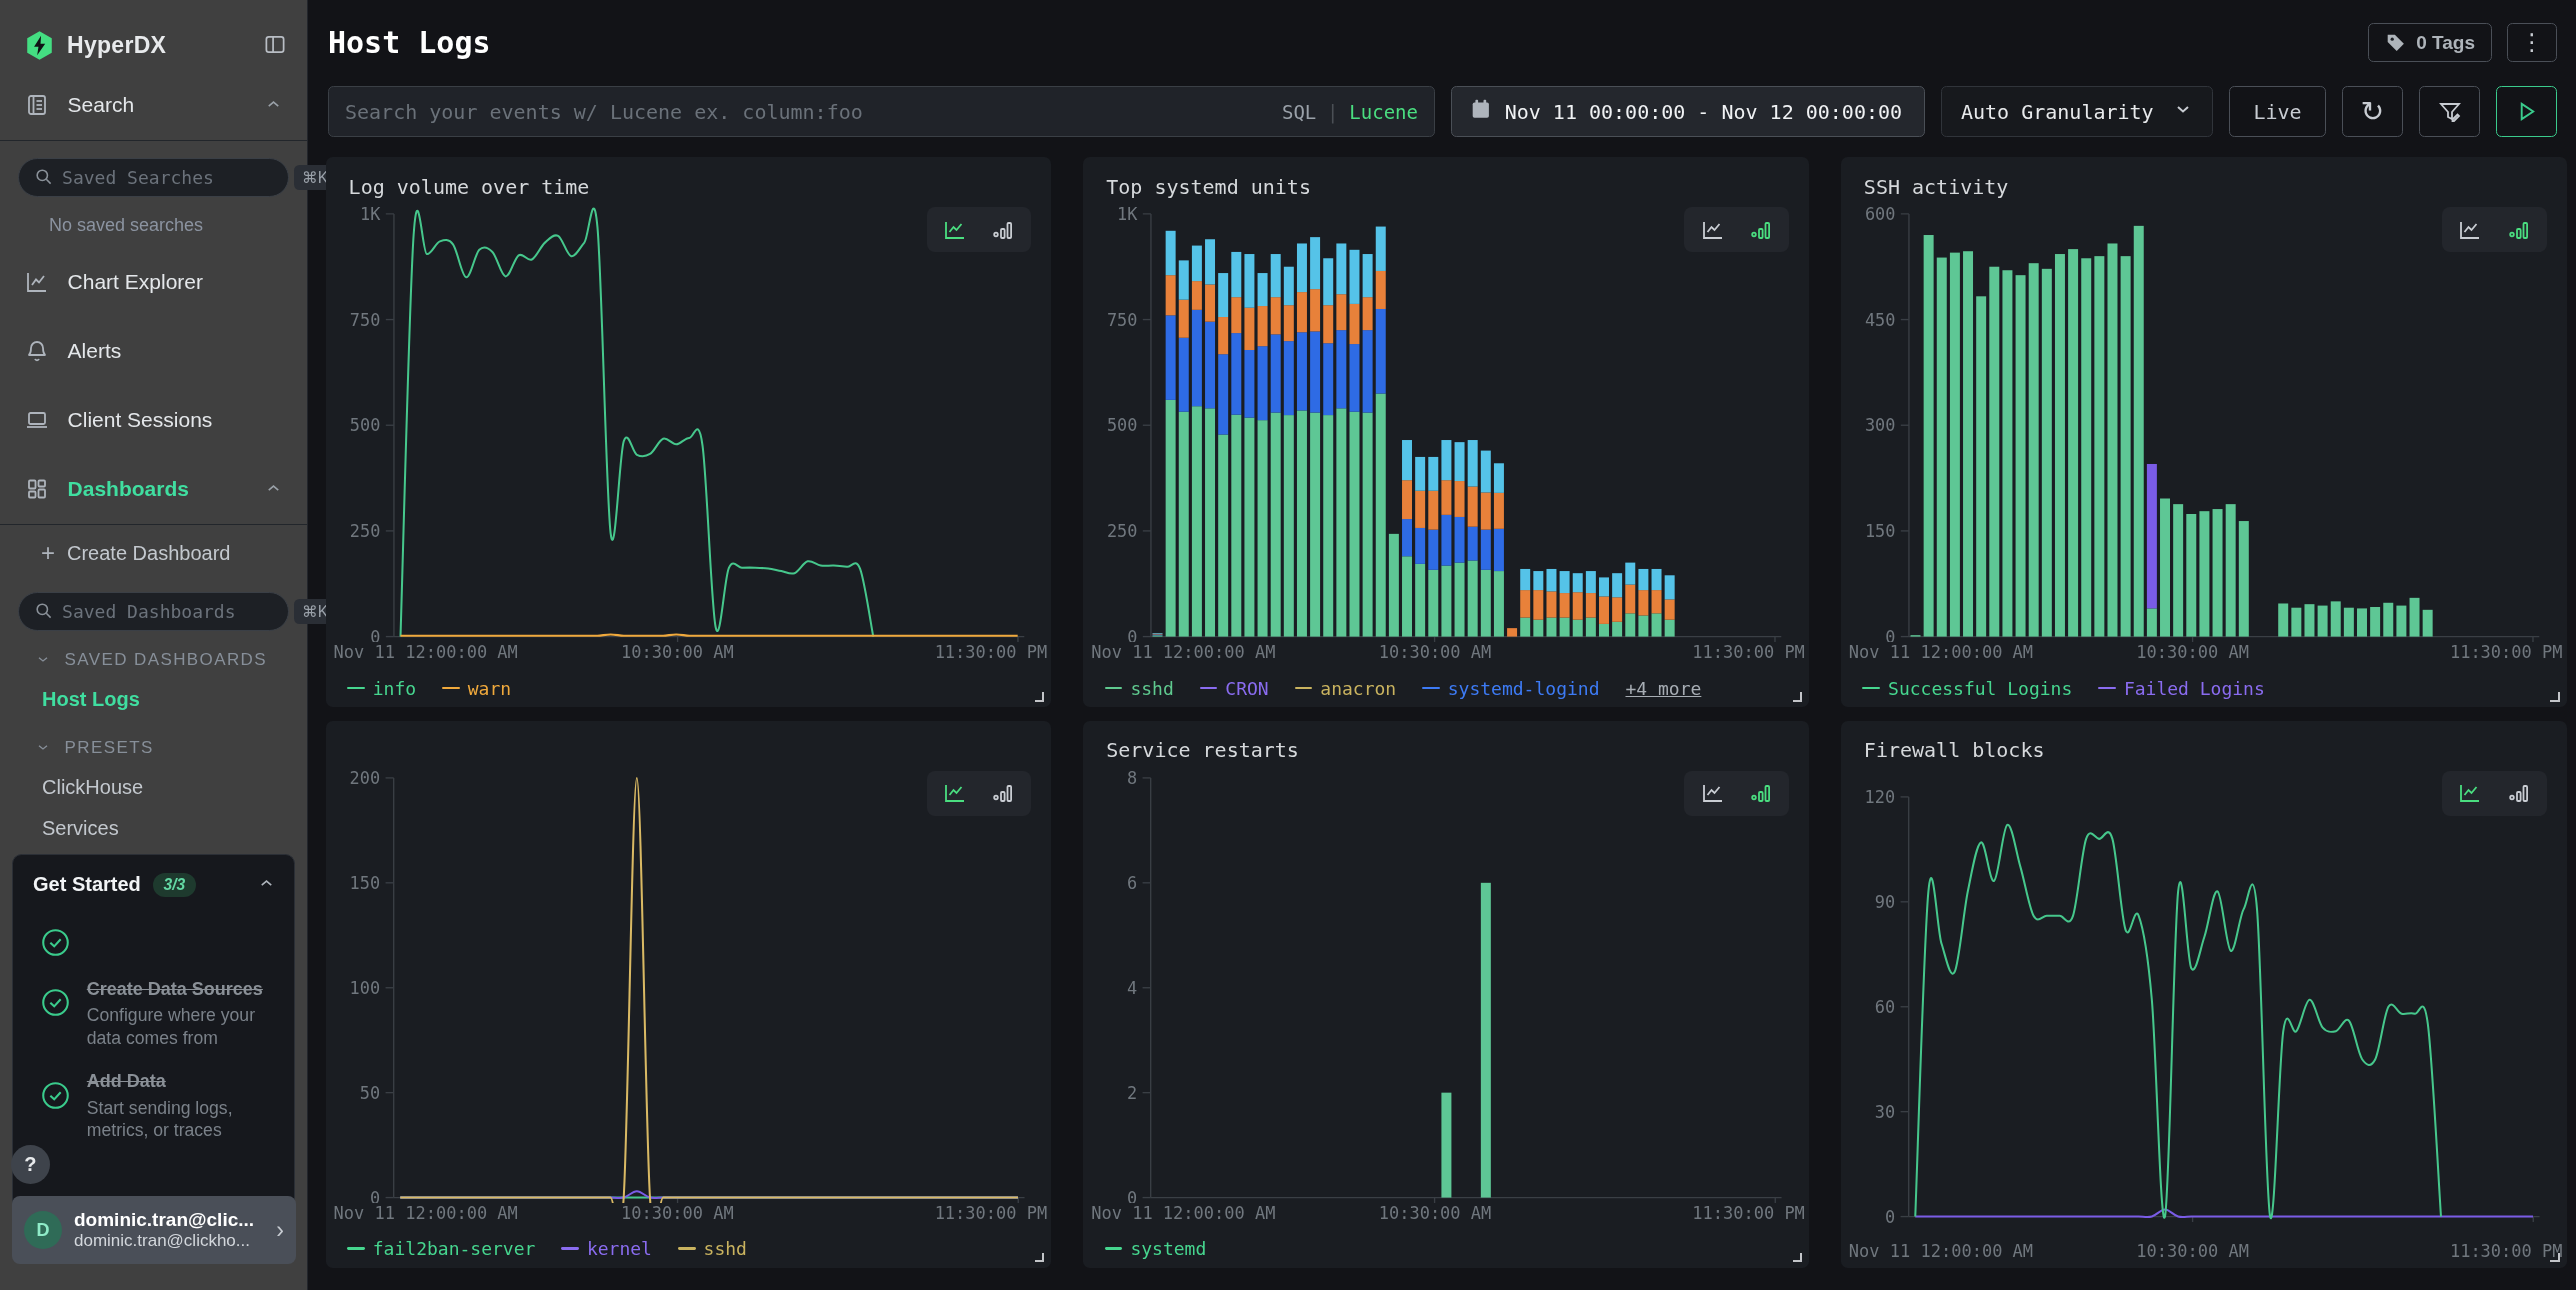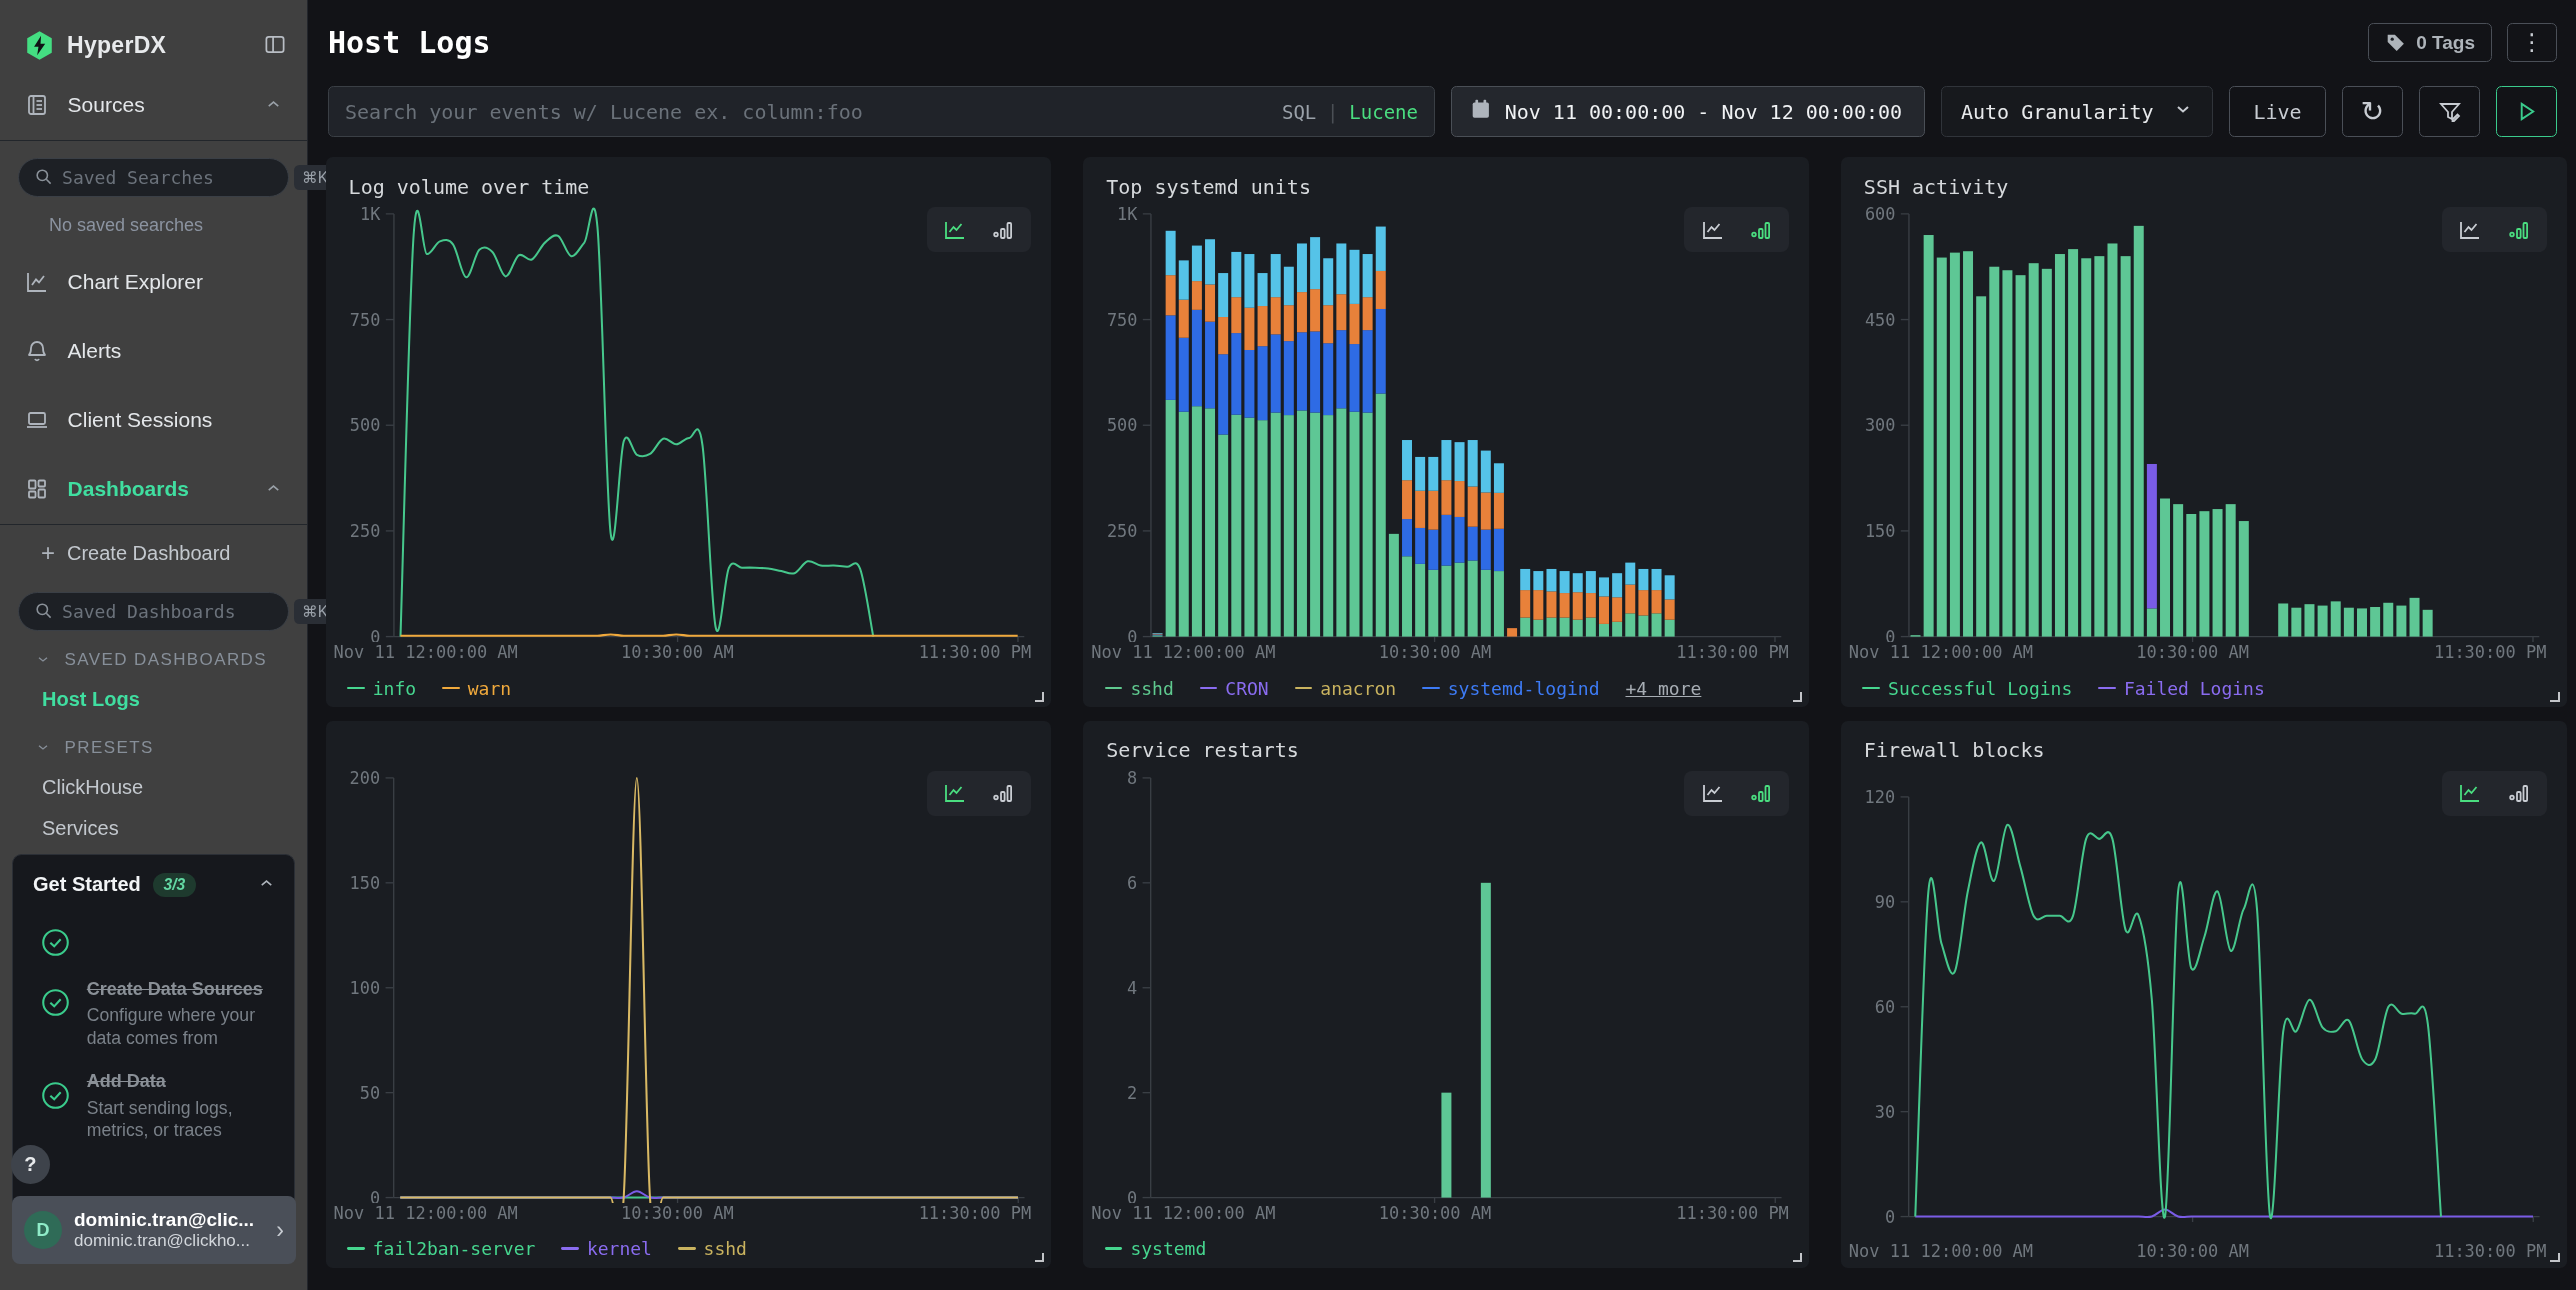--- a/index.html
+++ b/index.html
@@ -103,21 +103,21 @@
   .card-title { font-family:"DejaVu Sans Mono",monospace; font-size:20px; color:#D6D9DC; }
   .chip { position:absolute; top:50px; right:20px; background:#23262C; border-radius:8px; display:flex;
     gap:17.6px; padding:9.5px 13.5px; z-index:2; }
   .mode { width:30px; height:26px; display:flex; align-items:center; justify-content:center; cursor:pointer; }
   .plot-wrap { flex:1; min-height:0; }
   svg.plot { width:100%; height:100%; display:block; }
   .xrow { height:27px; position:relative; font-family:"DejaVu Sans Mono",monospace; font-size:17px;
     color:#70777E; flex:none; }
   .xl-left { position:absolute; left:8px; top:0; }
   .xl-mid { position:absolute; left:calc(68px + (100% - 95px)*0.45); transform:translateX(-50%); top:0; }
-  .xl-right { position:absolute; right:20px; top:0; }
+  .xl-right { position:absolute; right:4px; top:0; }
   .legend { height:38px; display:flex; align-items:center; gap:26px; padding-left:21.6px;
     font-family:"DejaVu Sans Mono",monospace; font-size:18px; flex:none; }
   .legend-item { display:flex; align-items:center; gap:8px; }
   .legend-dash { width:17.6px; height:2.7px; border-radius:1.4px; display:inline-block; }
   .legend-more { color:#A7ADB4; text-decoration:underline; cursor:pointer; }
   .resize-handle { position:absolute; right:6.8px; bottom:5.4px; width:9.5px; height:9.5px;
     border-right:2.7px solid #D6D9DC; border-bottom:2.7px solid #D6D9DC; opacity:.9; cursor:nwse-resize; z-index:2; }
 </style>
 </head>
 <body>
@@ -142,21 +142,21 @@
     <div class="sb-row">
       <span class="ic">
         <svg width="24" height="24" viewBox="0 0 24 24" fill="none" stroke="currentColor" stroke-width="1.8">
           <rect x="4" y="3" width="16" height="18" rx="2"></rect>
             <line x1="8.5" y1="3" x2="8.5" y2="21"></line>
           <line x1="11.5" y1="8" x2="17" y2="8"></line>
             <line x1="11.5" y1="12" x2="17" y2="12"></line>
             <line x1="11.5" y1="16" x2="17" y2="16"></line>
         </svg>
       </span>
-      <span class="lbl">Sources</span>
+      <span class="lbl">Search</span>
       <span class="chev">
         <svg width="19" height="19" viewBox="0 0 24 24" fill="none" stroke="currentColor" stroke-width="2">
             <polyline points="6 14 12 9 18 14"></polyline>
           </svg>
       </span>
     </div>
     <div class="sb-div"></div>
 
     <div class="pill-input">
       <span class="mag">

